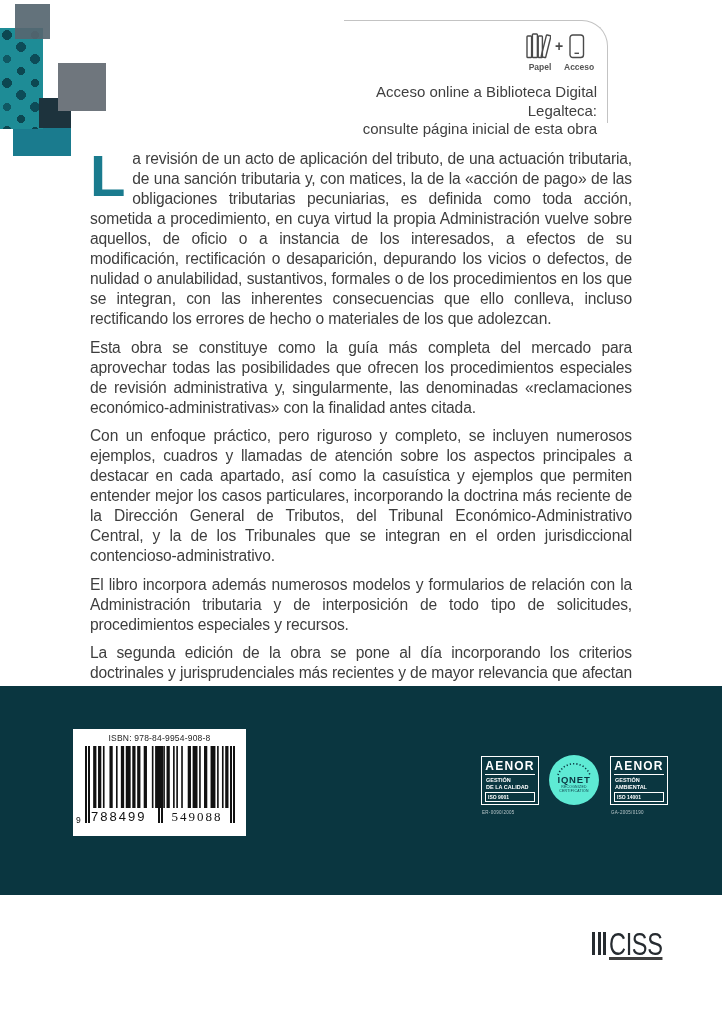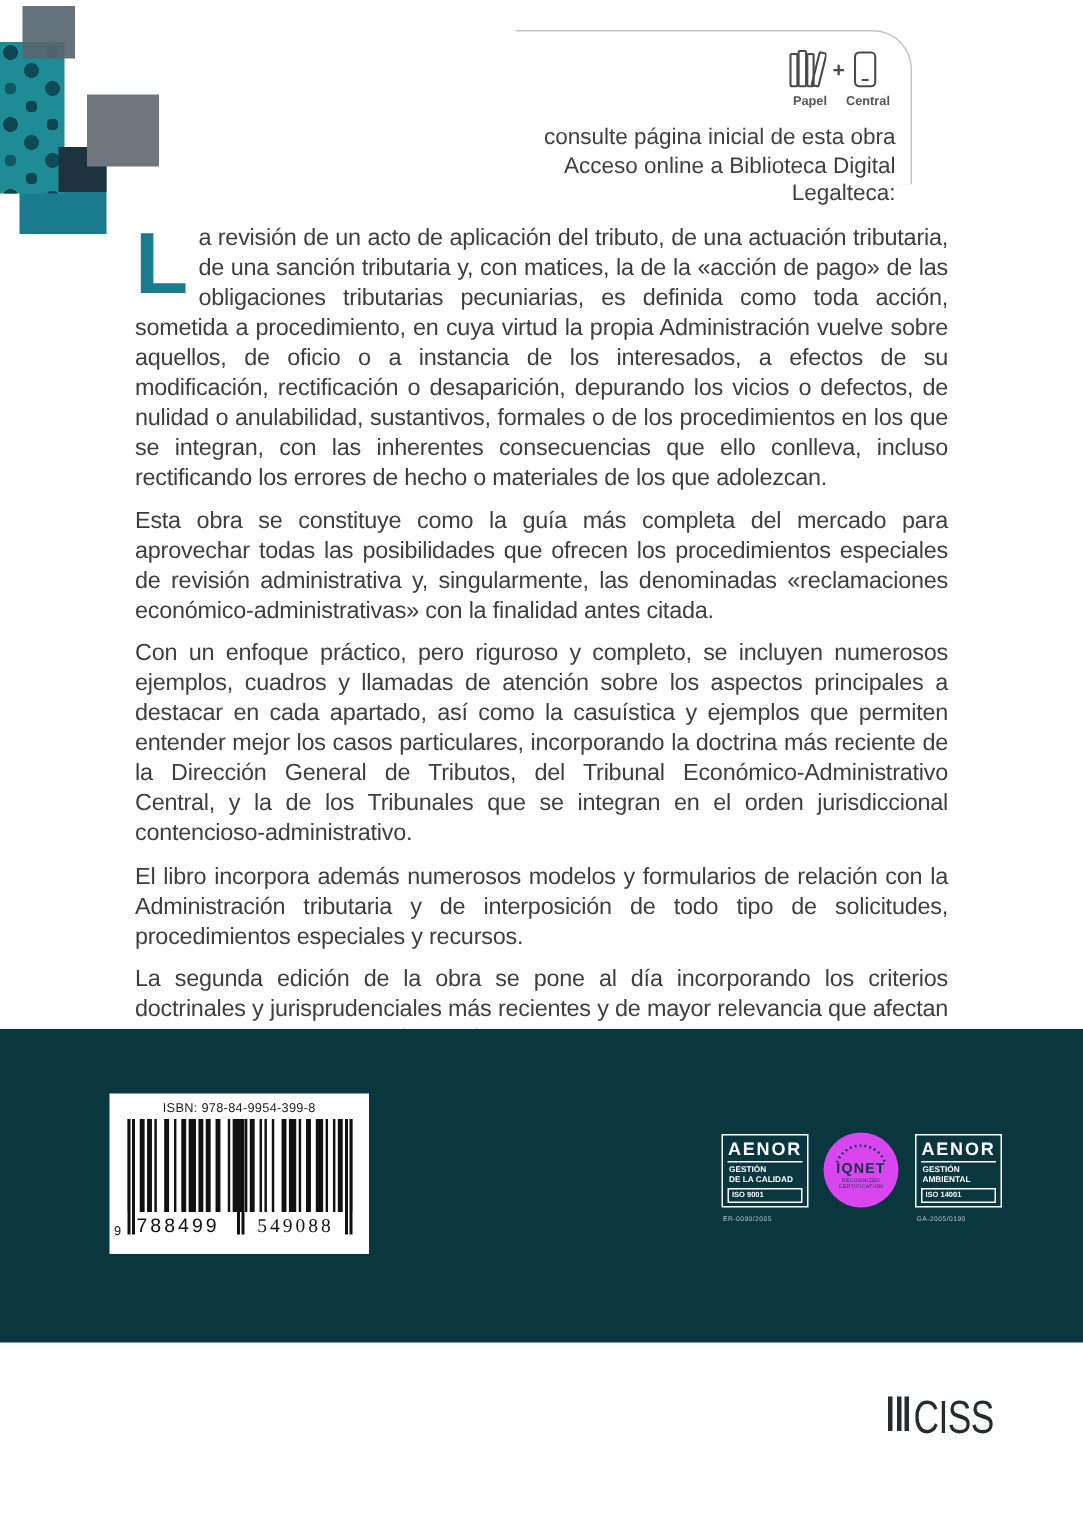--- a/index.html
+++ b/index.html
@@ -64,29 +64,29 @@
   .aenor-e{left:610px;top:70px;}
   .aenor-brand{font-size:12px;font-weight:bold;letter-spacing:1.2px;text-align:center;
       padding-top:2px;}
   .aenor-rule{border-top:1px solid #fff;margin:1px 3px 2px 3px;}
   .aenor-scheme{font-size:5.5px;font-weight:bold;line-height:6.5px;padding-left:4px;}
   .iso-box{margin:2px 3px 0 3px;border:1px solid #fff;font-size:5px;font-weight:bold;
       padding:1px 0 1px 2px;}
   .reg-code{position:absolute;top:124px;font-size:4.5px;color:#b9c7ca;letter-spacing:0.3px;}
   .reg-q{left:482px;} .reg-e{left:611px;}
   .iqnet-circle{position:absolute;left:549px;top:69px;width:50px;height:50px;
-      border-radius:50%;background:#d946ef;color:#0b3742;text-align:center;}
+      border-radius:50%;background:#5eead4;color:#0b3742;text-align:center;}
   .iqnet-arc{position:absolute;left:5px;top:4px;}
   .iqnet-brand{position:absolute;left:0;right:0;top:19px;font-size:9.5px;font-weight:bold;
       letter-spacing:0.8px;}
   .iqnet-sub{position:absolute;left:0;right:0;top:30px;font-size:3.4px;line-height:4.2px;
       letter-spacing:0.3px;}
 
   
-  .publisher{position:absolute;left:592px;top:933px;height:24px;display:flex;align-items:center;}
+  .publisher{position:absolute;left:592px;top:933px;height:24px;display:flex;align-items:center;text-decoration:underline;}
   .pub-bars i{display:inline-block;width:3px;height:23px;background:#262b30;margin-right:2.5px;}
   .ciss-text{font-size:31px;color:#262b30;letter-spacing:-0.5px;
       transform:scaleX(0.76);transform-origin:left center;line-height:24px;}
 </style>
 </head>
 <body>
 
 <div class="page">
 
   <div class="collage">
@@ -109,41 +109,41 @@
       </svg>
     </span>
     <span class="fmt-icon plus-sign">+</span>
     <span class="fmt-icon phone-icon">
       <svg width="16" height="25" viewBox="0 0 16 25" fill="none" stroke="#4a4a4a" stroke-width="1.4">
         <rect x="1" y="1" width="13.5" height="22.5" rx="2.8"></rect>
         <line x1="5.5" y1="19.3" x2="10" y2="19.3"></line>
       </svg>
     </span>
     <span class="fmt-label papel-label">Papel</span>
-    <span class="fmt-label digital-label">Central</span>
+    <span class="fmt-label digital-label">Acceso</span>
     <div class="access-text">
+      <div>Acceso online a Biblioteca Digital Legalteca:</div>
       <div>consulte página inicial de esta obra</div>
-      <div>Acceso online a Biblioteca Digital Legalteca:</div>
     </div>
   </div>
 
   <div class="description">
     <p>
       <span class="dropcap">L</span><span>a revisión de un acto de aplicación del tributo, de una actuación tributaria, de una sanción tributaria y, con matices, la de la «acción de pago» de las obligaciones tributarias pecuniarias, es definida como toda acción, sometida a procedimiento, en cuya virtud la propia Administración vuelve sobre aquellos, de oficio o a instancia de los interesados, a efectos de su modificación, rectificación o desaparición, depurando los vicios o defectos, de nulidad o anulabilidad, sustantivos, formales o de los procedimientos en los que se integran, con las inherentes consecuencias que ello conlleva, incluso rectificando los errores de hecho o materiales de los que adolezcan.</span>
     </p>
     <p>Esta obra se constituye como la guía más completa del mercado para aprovechar todas las posibilidades que ofrecen los procedimientos especiales de revisión administrativa y, singularmente, las denominadas «reclamaciones económico-administrativas» con la finalidad antes citada.</p>
     <p>Con un enfoque práctico, pero riguroso y completo, se incluyen numerosos ejemplos, cuadros y llamadas de atención sobre los aspectos principales a destacar en cada apartado, así como la casuística y ejemplos que permiten entender mejor los casos particulares, incorporando la doctrina más reciente de la Dirección General de Tributos, del Tribunal Económico-Administrativo Central, y la de los Tribunales que se integran en el orden jurisdiccional contencioso-administrativo.</p>
     <p>El libro incorpora además numerosos modelos y formularios de relación con la Administración tributaria y de interposición de todo tipo de solicitudes, procedimientos especiales y recursos.</p>
     <p>La segunda edición de la obra se pone al día incorporando los criterios doctrinales y jurisprudenciales más recientes y de mayor relevancia que afectan al procedimiento de revisión en vía administrativa y actualizando los formularios y modelos de comunicación.</p>
   </div>
 
   <div class="abs band">
 
     <div class="barcode-box">
-      <div class="isbn-label">ISBN: 978-84-9954-399-8</div>
+      <div class="isbn-label">ISBN: 978-84-9954-908-8</div>
       <svg class="bc-bars" id="bc-bars" width="150" height="62">
           <rect x="0.00" y="0" width="1.63" height="62" fill="#111"></rect>
           <rect x="3.26" y="0" width="1.63" height="62" fill="#111"></rect>
           <rect x="8.15" y="0" width="3.26" height="62" fill="#111"></rect>
           <rect x="13.04" y="0" width="3.26" height="62" fill="#111"></rect>
           <rect x="17.93" y="0" width="1.63" height="62" fill="#111"></rect>
           <rect x="24.46" y="0" width="3.26" height="62" fill="#111"></rect>
           <rect x="30.98" y="0" width="1.63" height="62" fill="#111"></rect>
           <rect x="35.87" y="0" width="3.26" height="62" fill="#111"></rect>
           <rect x="40.76" y="0" width="4.89" height="62" fill="#111"></rect>

